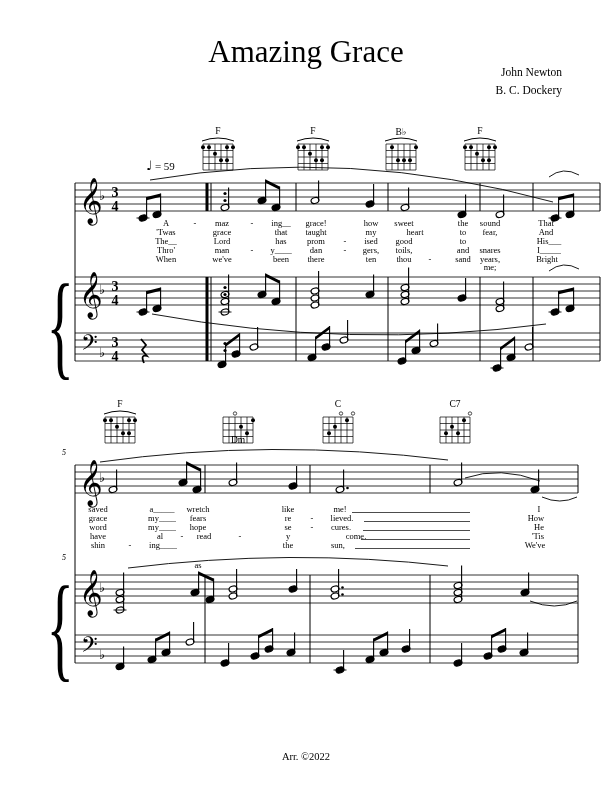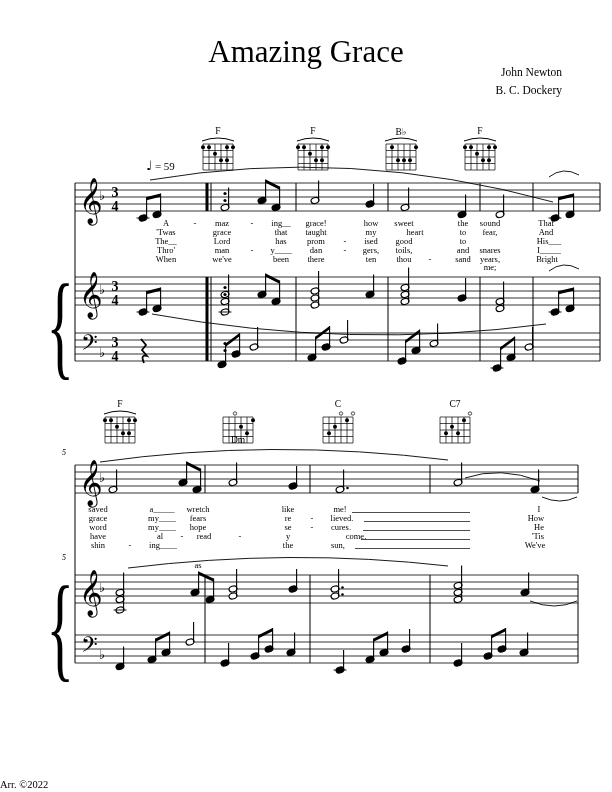--- a/index.html
+++ b/index.html
@@ -4,21 +4,21 @@
 <style>
   html,body{margin:0;padding:0;background:#888;}
   #page{position:relative;width:612px;height:792px;background:#ffffff;margin:0 auto;overflow:hidden;
         font-family:"Liberation Serif","DejaVu Serif",serif;color:#000;}
   #score{position:absolute;left:0;top:0;}
   .ttl{position:absolute;left:0;top:34px;width:100%;text-align:center;font-size:31px;}
   .credit{position:absolute;right:50px;text-align:right;font-size:11.5px;}
   .tempo{position:absolute;left:146px;top:158px;font-size:11px;}
   .tempo .g{font-family:"DejaVu Sans",sans-serif;font-size:13px;}
   .mnum{position:absolute;font-style:italic;font-size:8px;}
-  .footer{position:absolute;left:0;top:751px;width:100%;font-size:10.5px;margin-top:28px;}
+  .footer{position:absolute;left:0;top:751px;width:100%;text-align:center;font-size:10.5px;}
   .lyr{position:absolute;transform:translateX(-50%);font-size:8.5px;white-space:pre;line-height:9px;}
   .lrule{position:absolute;height:1px;background:#000;transform:scaleY(0.7);}
   .chlbl{position:absolute;transform:translateX(-50%);font-size:9.5px;}
 </style>
 </head>
 <body>
 
 <div id="page">
   <div class="ttl">Amazing Grace</div>
   <div class="credit" style="top:66px">John Newton</div>

